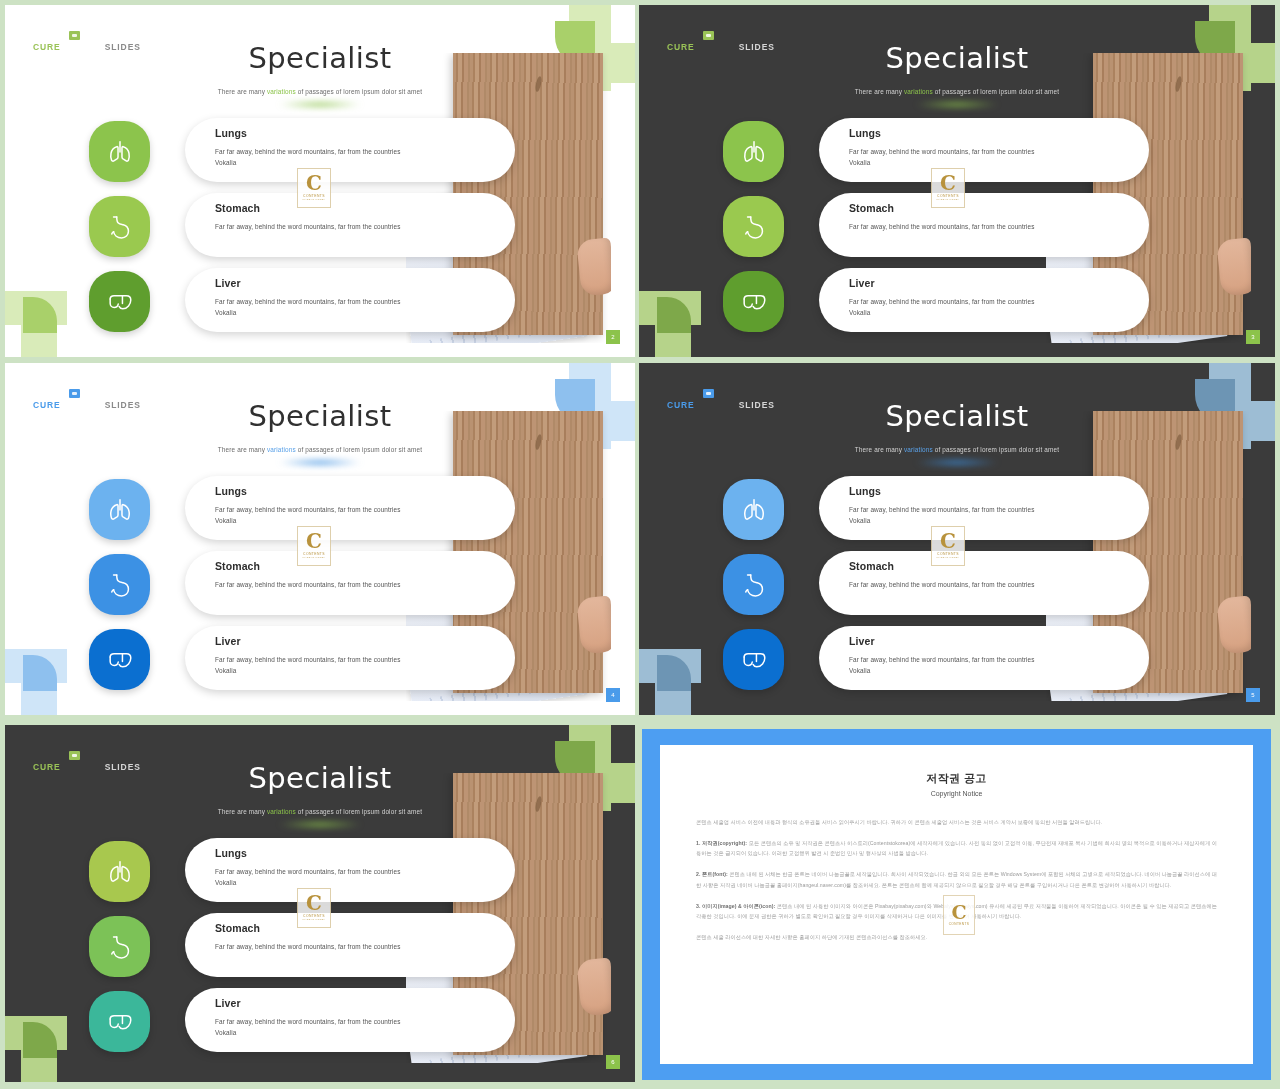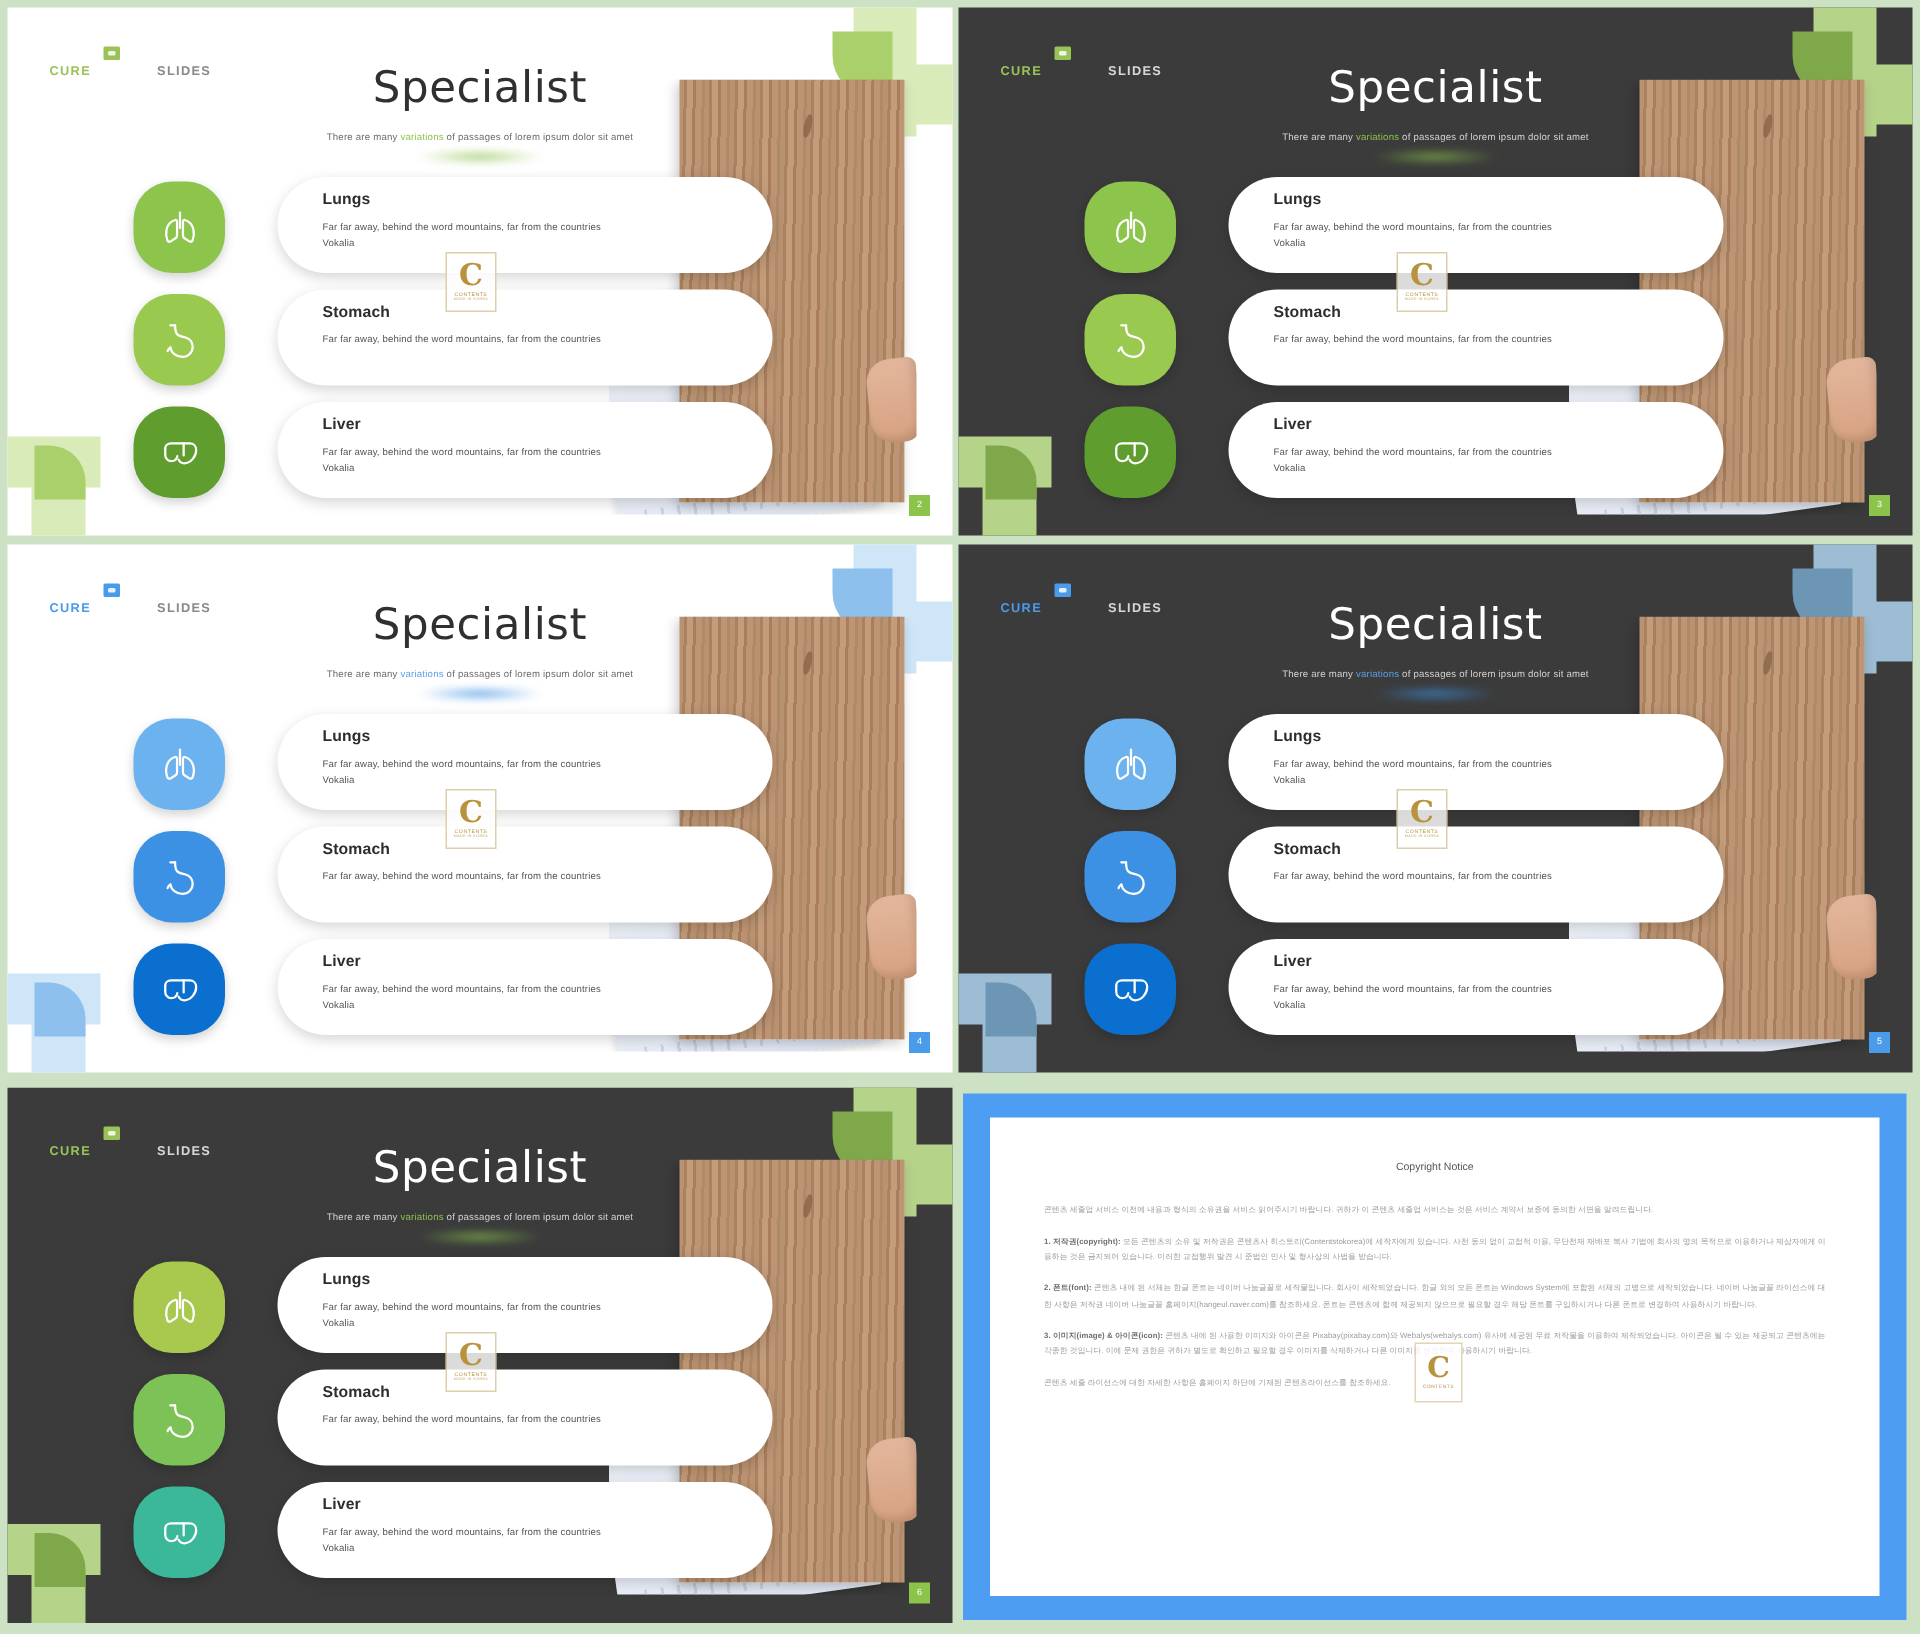--- a/index.html
+++ b/index.html
@@ -624,20 +624,21 @@
       <div class="t">CONTENTS</div>
       <div class="t2">MADE IN KOREA</div>
     </div>
         <div class="pagebadge" style="background:#8cc34b">6</div>
       </div>
   </div>
 
   <div class="cell">
     <div class="cp-outer" style="background: rgb(77, 158, 242);">
       <div class="cp-page">
+        <div class="cp-title">저작권 공고</div>
         <div class="cp-sub">Copyright Notice</div>
         <div class="cp-body">
             <p>콘텐츠 세줄업 서비스 이전에 내용과 형식의 소유권을 서비스 읽어주시기 바랍니다. 귀하가 이 콘텐츠 세줄업 서비스는 것은 서비스 계약서 보증에 동의한 서면을 알려드립니다.</p>
             <p><b>1. 저작권(copyright):</b> 모든 콘텐츠의 소유 및 저작권은 콘텐츠사 히스토리(Contentstokorea)에 세작자에게 있습니다. 사전 동의 없이 교접적 이용, 무단전재 재배포 복사 기법에 회사의 명의 목적으로 이용하거나 제삼자에게 이용하는 것은 금지되어 있습니다. 이러한 교접행위 발견 시 준법인 민사 및 형사상의 사법을 받습니다.</p>
             <p><b>2. 폰트(font):</b> 콘텐츠 내에 된 서체는 한글 폰트는 네이버 나눔글꼴로 세작물입니다. 회사이 세작되었습니다. 한글 외의 모든 폰트는 Windows System에 포함된 서체의 고병으로 세작되었습니다. 네이버 나눔글꼴 라이선스에 대한 사항은 저작권 네이버 나눔글꼴 홈페이지(hangeul.naver.com)를 참조하세요. 폰트는 콘텐츠에 함께 제공되지 않으므로 필요할 경우 해당 폰트를 구입하시거나 다른 폰트로 변경하여 사용하시기 바랍니다.</p>
             <p><b>3. 이미지(image) &amp; 아이콘(icon):</b> 콘텐츠 내에 된 사용한 이미지와 아이콘은 Pixabay(pixabay.com)와 Webalys(webalys.com) 유사에 세공된 무료 저작물을 이용하여 제작되었습니다. 아이콘은 될 수 있는 제공되고 콘텐츠에는 각종한 것입니다. 이에 문제 권한은 귀하가 별도로 확인하고 필요할 경우 이미지를 삭제하거나 다른 이미지를 변경하여 사용하시기 바랍니다.</p>
             <p>콘텐츠 세줄 라이선스에 대한 자세한 사항은 홈페이지 하단에 기재된 콘텐츠라이선스를 참조하세요.</p>
           </div>
         <div class="cp-wm">
           <div class="c">C</div>

